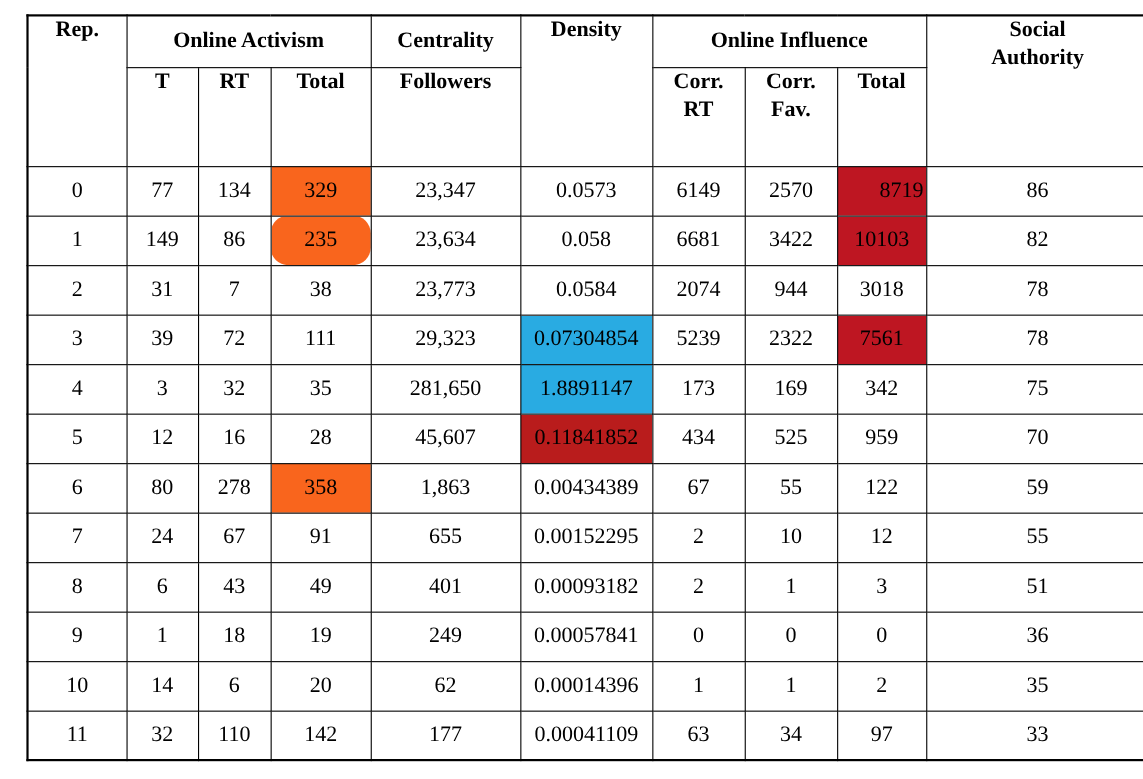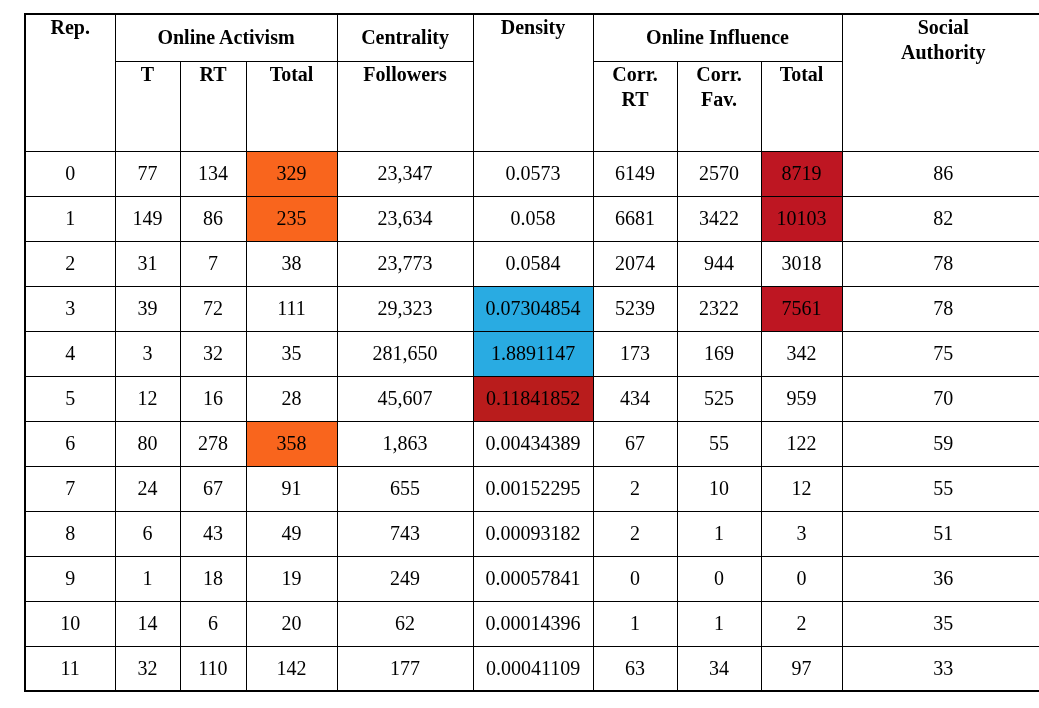--- a/index.html
+++ b/index.html
@@ -86,28 +86,28 @@
     <tbody>
         <tr>
           <td>0</td>
           <td>77</td>
           <td>134</td>
           <td style="background-color: rgb(249, 101, 29);">329</td>
           <td>23,347</td>
           <td>0.0573</td>
           <td>6149</td>
           <td>2570</td>
-          <td style="background-color: rgb(190, 22, 34);">8719</td>
+          <td style="background-color: rgb(190, 22, 34); text-align: right;">8719</td>
           <td>86</td>
         </tr>
         <tr>
           <td>1</td>
           <td>149</td>
           <td>86</td>
-          <td style="background-color: rgb(249, 101, 29);">235</td>
+          <td style="background-color: rgb(249, 101, 29); border-radius: 16px;">235</td>
           <td>23,634</td>
           <td>0.058</td>
           <td>6681</td>
           <td>3422</td>
           <td style="background-color: rgb(190, 22, 34);">10103</td>
           <td>82</td>
         </tr>
         <tr>
           <td>2</td>
           <td>31</td>
@@ -178,21 +178,21 @@
           <td>2</td>
           <td>10</td>
           <td>12</td>
           <td>55</td>
         </tr>
         <tr>
           <td>8</td>
           <td>6</td>
           <td>43</td>
           <td>49</td>
-          <td>743</td>
+          <td>401</td>
           <td>0.00093182</td>
           <td>2</td>
           <td>1</td>
           <td>3</td>
           <td>51</td>
         </tr>
         <tr>
           <td>9</td>
           <td>1</td>
           <td>18</td>

